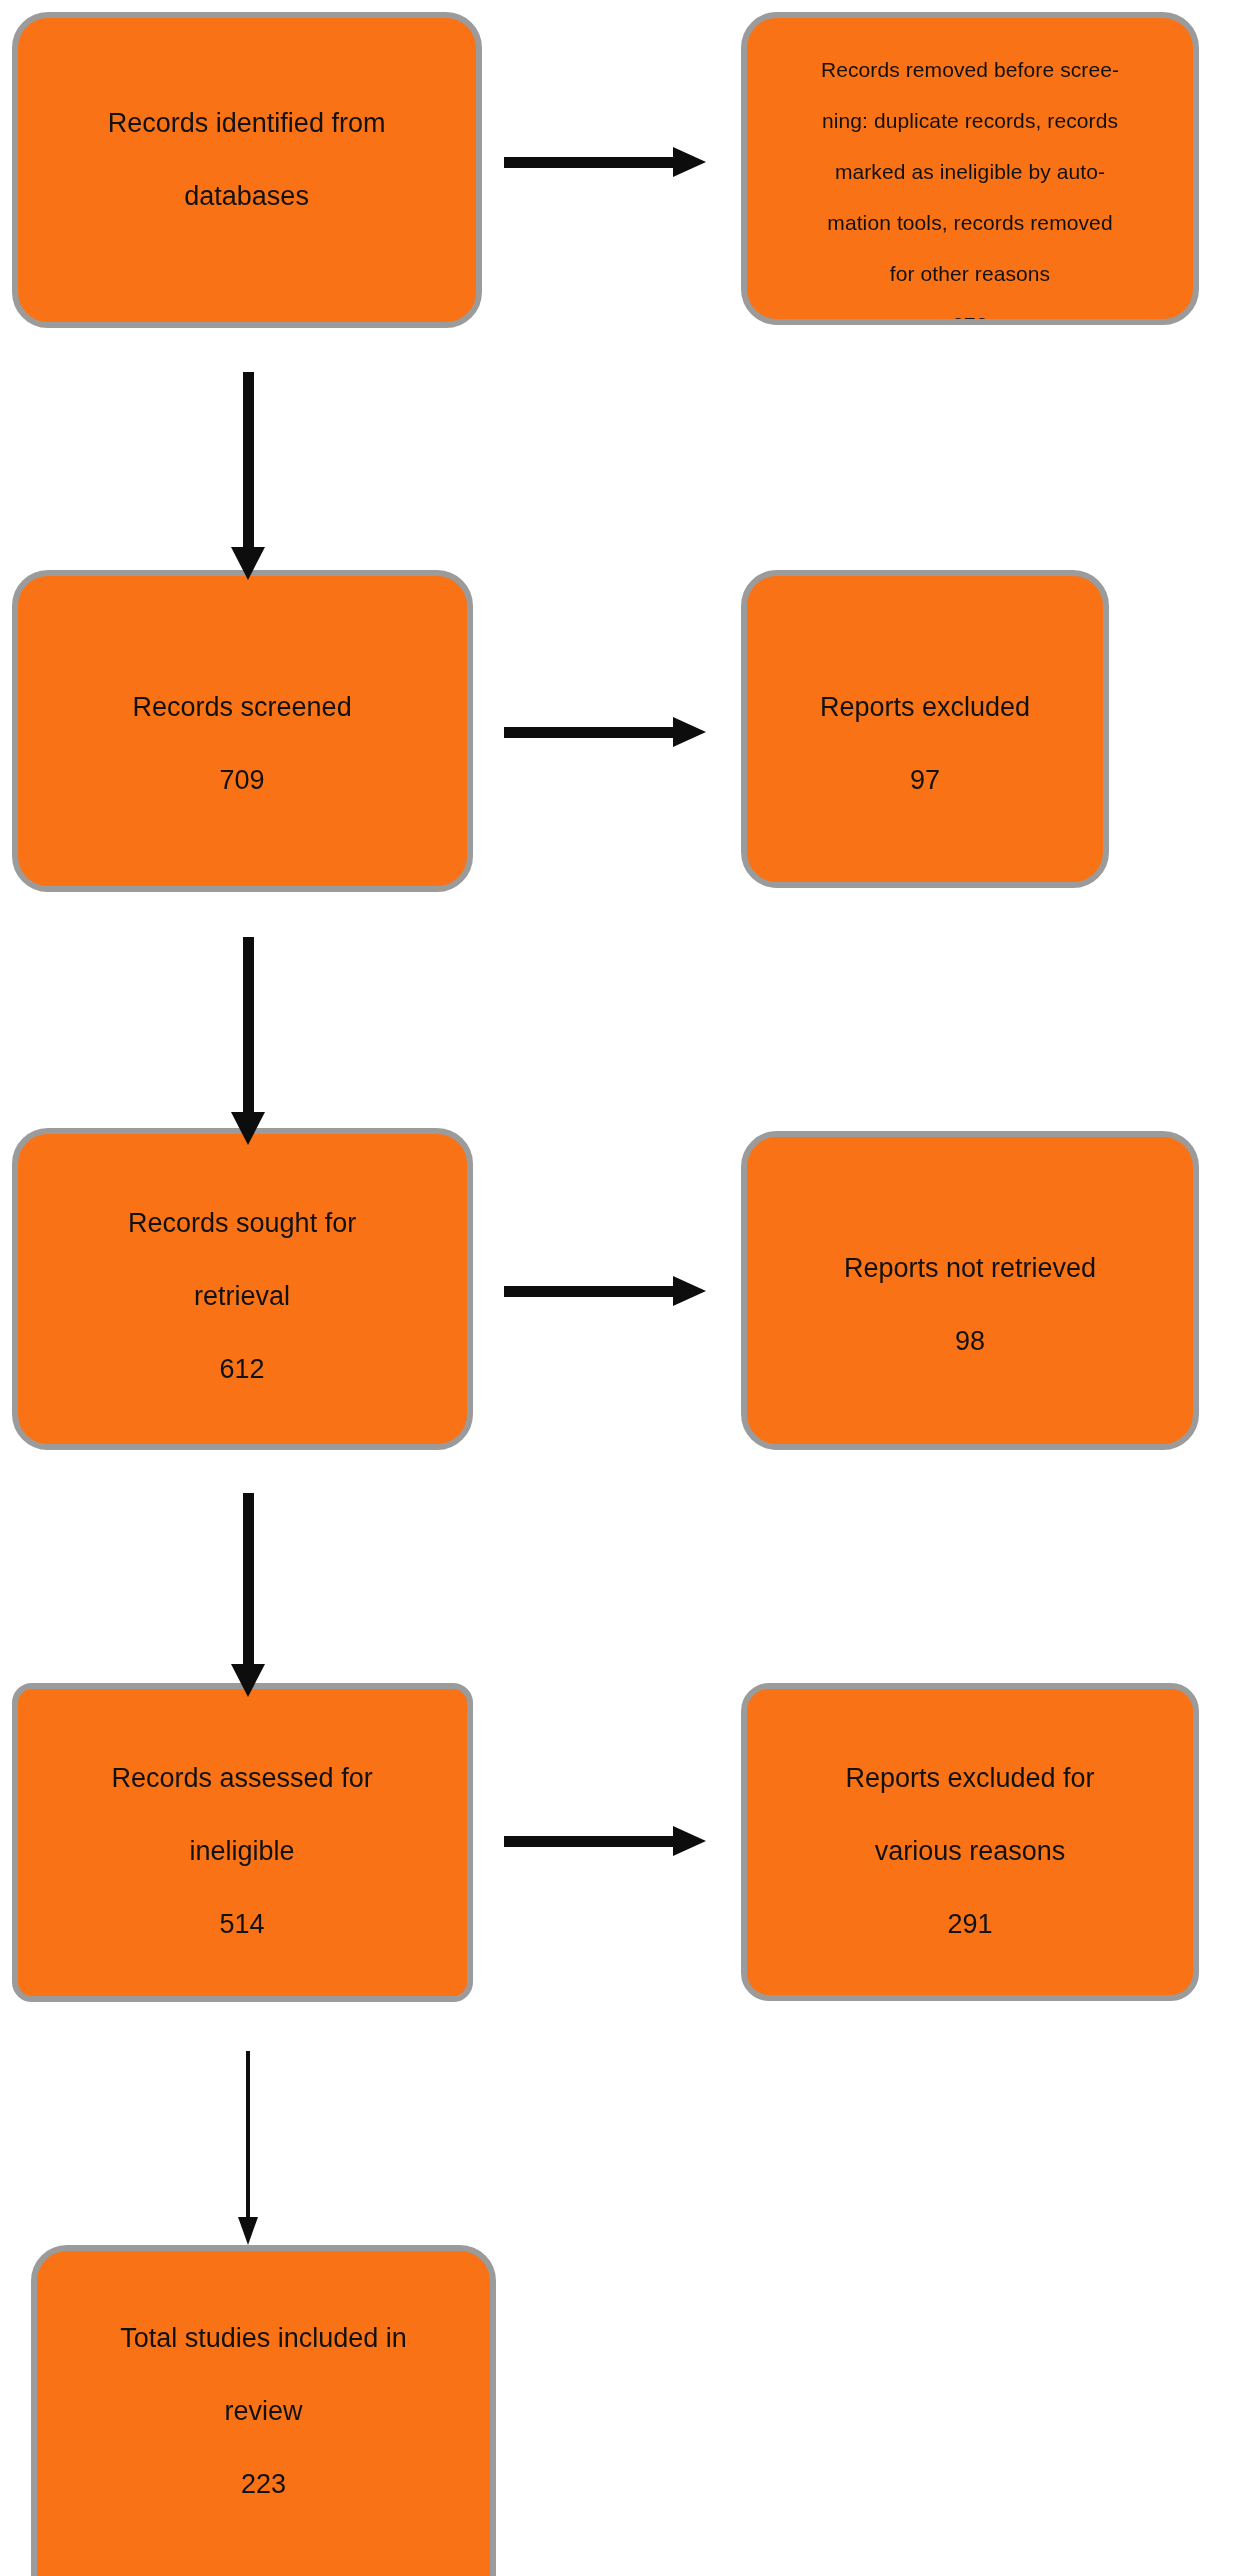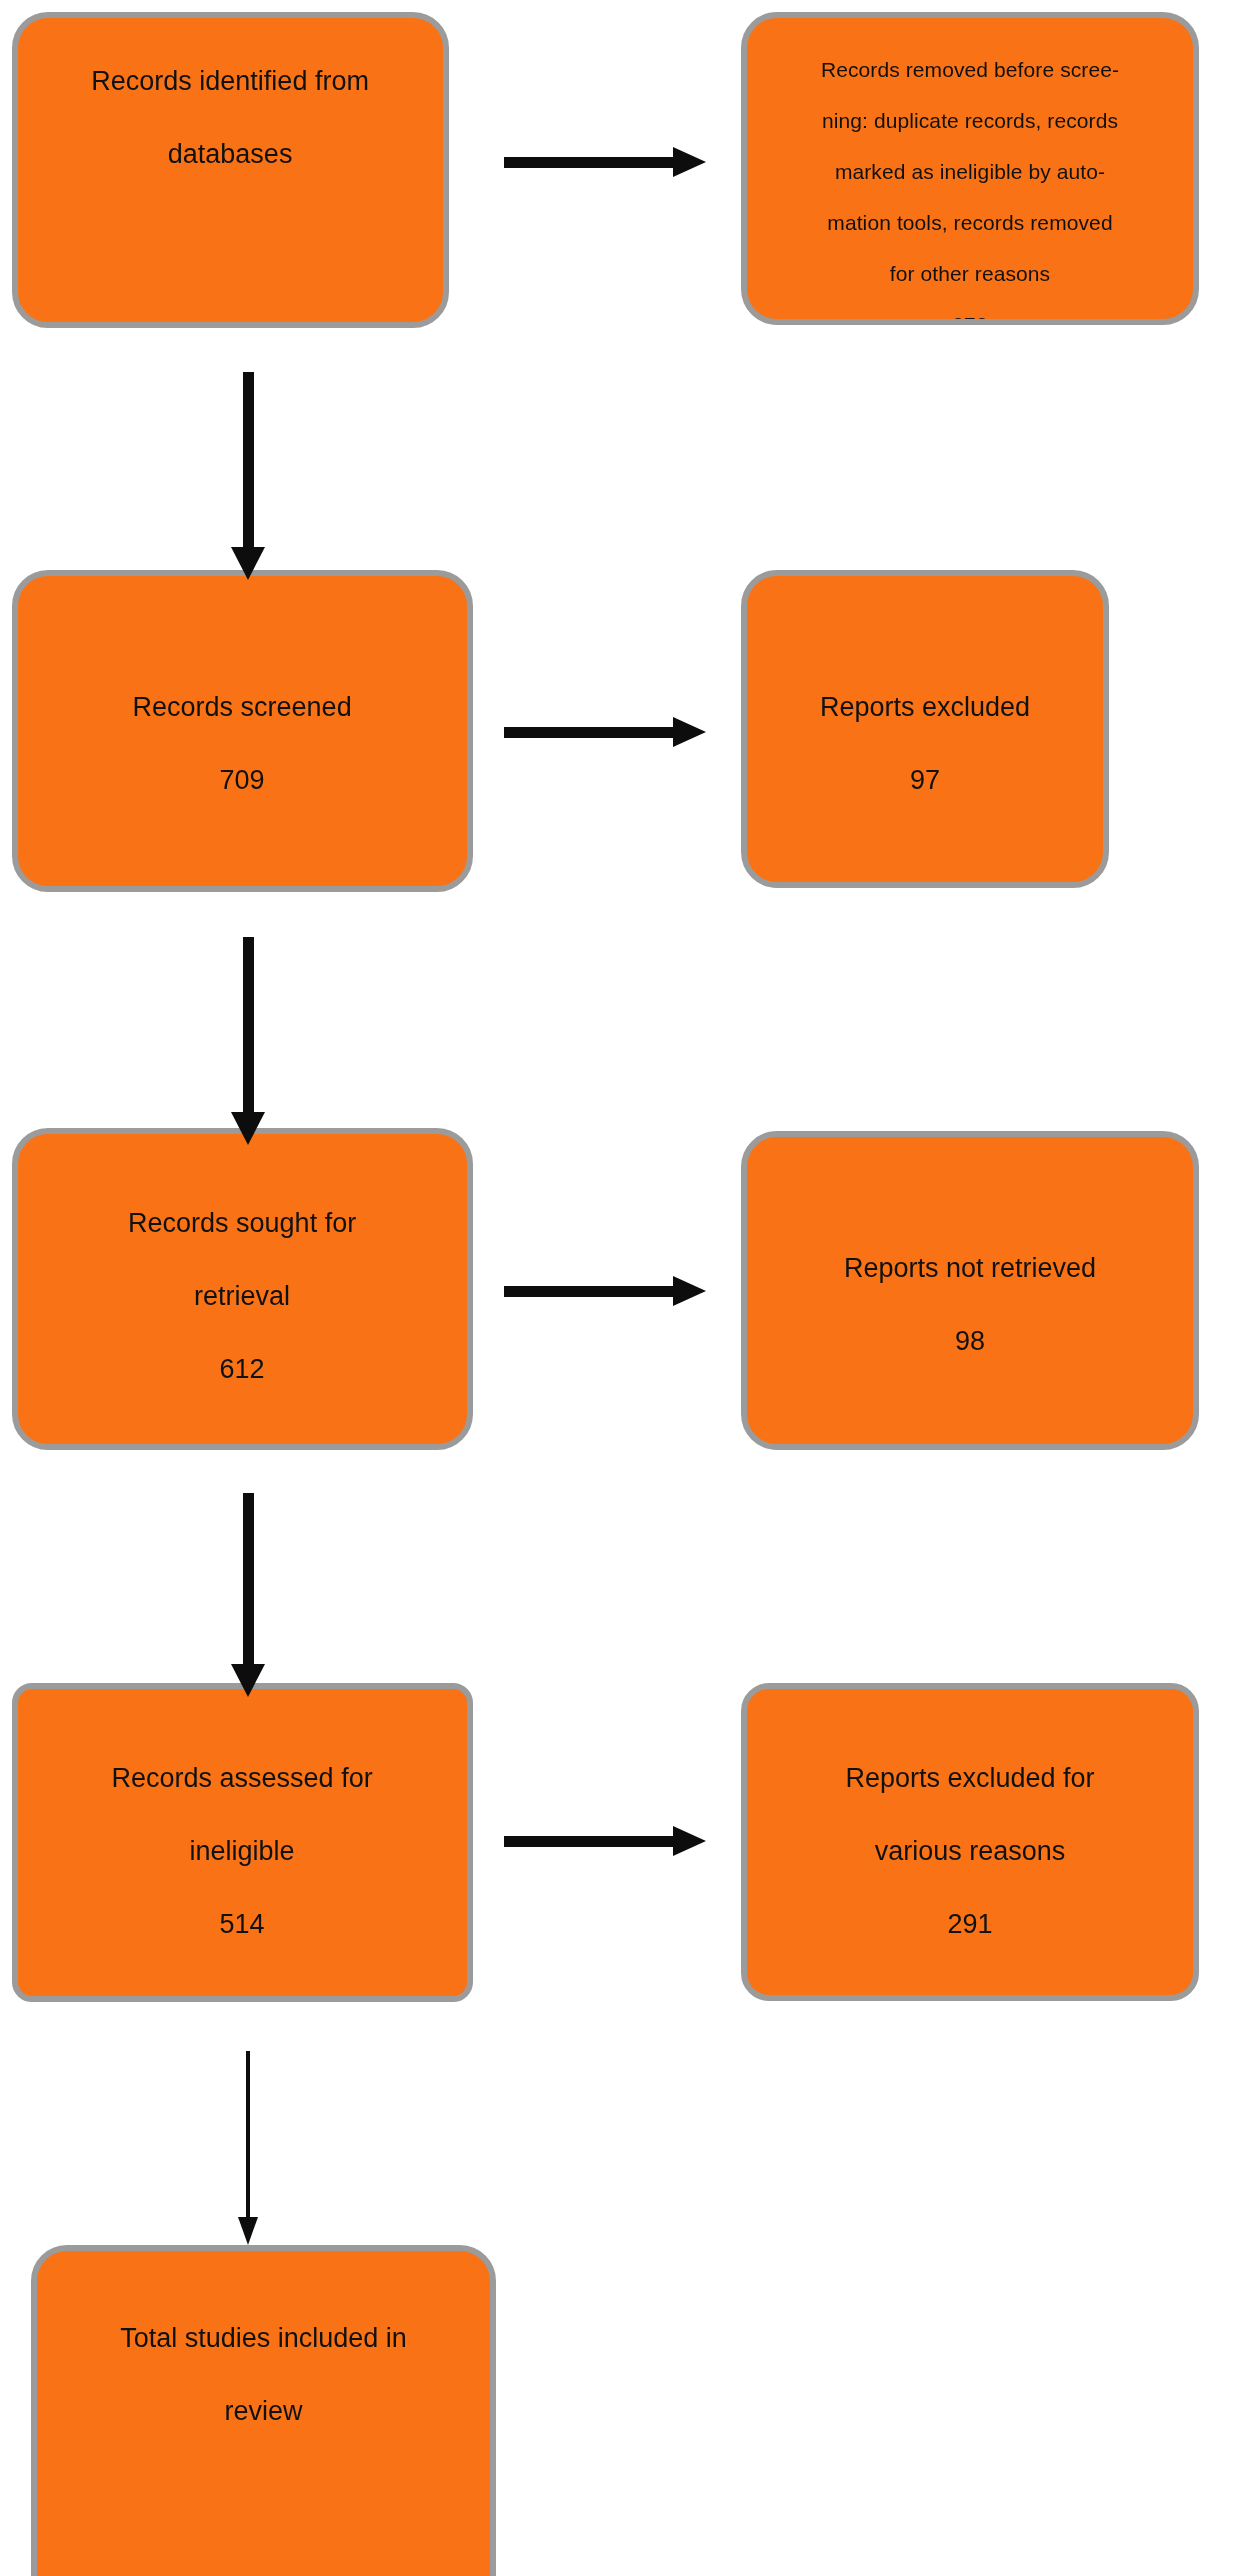--- a/index.html
+++ b/index.html
@@ -59,21 +59,21 @@
   .dense .line {
     font-size: 21px;
     line-height: 51px;
     letter-spacing: 0.1px;
   }
   .dense .count {
     font-size: 21px;
     line-height: 51px;
   }
   
-  #node-identified   { left: 11.6px;  top: 12.4px;   width: 437px; height: 316px; padding-top: 27px; }
+  #node-identified   { left: 11.6px;  top: 12.4px;   width: 470px; height: 316px; padding-top: 69px; }
   #node-removed      { left: 741px; top: 12.4px;   width: 458px; height: 313px; padding-top: 26px; }
   #node-screened     { left: 11.6px;  top: 570px;  width: 461px; height: 322px; padding-top: 95px; }
   #node-excluded1    { left: 741px; top: 570px;  width: 368px; height: 318px; padding-top: 95px; }
   #node-sought       { left: 11.6px;  top: 1128px; width: 461px; height: 322px; padding-top: 53px; }
   #node-notretrieved { left: 741px; top: 1131px; width: 458px; height: 319px; padding-top: 95px; }
   #node-assessed     { left: 11.6px;  top: 1683px; width: 461px; height: 319px; padding-top: 53px; border-radius: 20px; }
   #node-excluded2    { left: 741px; top: 1683px; width: 458px; height: 318px; padding-top: 53px; border-radius: 28px; }
   #node-included     { left: 31px;  top: 2245px; width: 465px; height: 419px; padding-top: 51px; }
 
   
@@ -218,20 +218,21 @@
       <span class="line">Reports excluded for</span>
       <span class="line">various reasons</span>
       <span class="line count">291</span>
     </div>
   </div>
 
   <div class="node big" id="node-included">
     <div class="lines">
       <span class="line">Total studies included in</span>
       <span class="line">review</span>
+      <span class="line count">223</span>
     </div>
   </div>
 
   <div class="arrow-v" id="arrow-v1">
     <div class="shaft"></div>
     <div class="head"></div>
   </div>
   <div class="arrow-v" id="arrow-v2">
     <div class="shaft"></div>
     <div class="head"></div>

